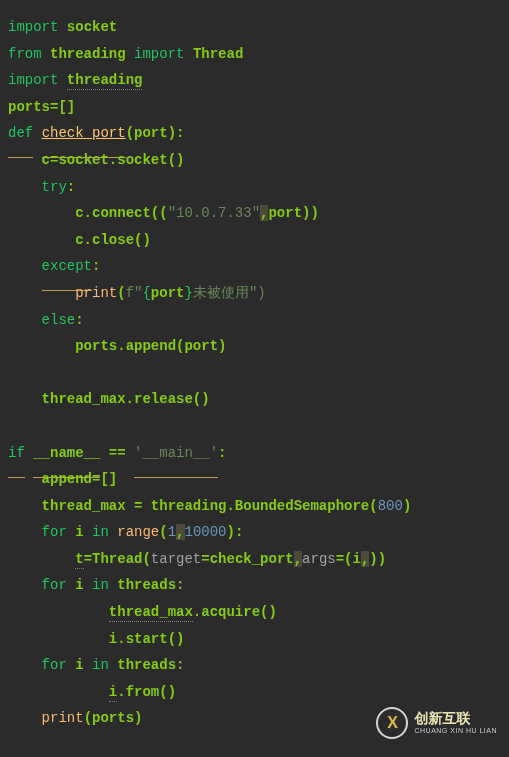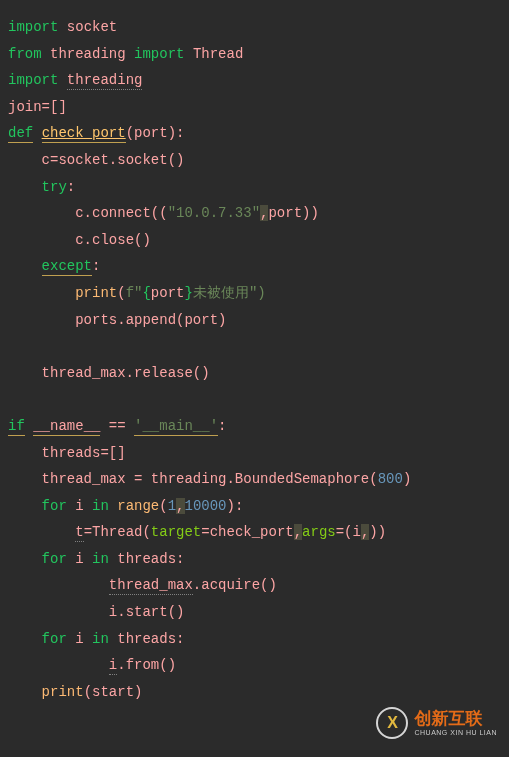--- a/index.html
+++ b/index.html
@@ -17,32 +17,32 @@
       height: 757px;
       padding: 14px 8px;
       position: relative;
       overflow: hidden;
     }
     .line {
       white-space: pre;
     }
     .kw { color: #22c55e; }
     .builtin { color: #fdba74; }
-    .ident { color: #fca5a5; }
+    .ident { color: #84cc16; font-weight: bold; }
     .func { color: #ffc66d; text-decoration: underline; }
     .str { color: #6a8759; }
     .num { color: #6897bb; }
-    .param { color: #84cc16; }
+    .param { color: #a3a3a3; }
     .underline-dotted {
       border-bottom: 1px dotted #808080;
       padding-bottom: 1px;
     }
     .underline-yellow {
       border-bottom: 1px solid #c0a050;
-      padding-bottom: 1px;
+      padding-bottom: 16px;
     }
     .comma-hl {
       background: rgba(150,150,100,0.3);
     }
     .cjk { color: #6a8759; }
     .watermark {
       position: absolute;
       bottom: 18px;
       right: 12px;
       display: flex;
@@ -63,62 +63,63 @@
       font-weight: bold;
       font-size: 16px;
       font-family: Arial, sans-serif;
     }
     .watermark-text {
       display: flex;
       flex-direction: column;
       line-height: 1.1;
     }
     .watermark-cn {
-      color: #f97316;
-      font-size: 17px;
+      color: #fef9c3;
+      font-size: 14px;
       font-weight: bold;
       font-family: "Microsoft YaHei", sans-serif;
     }
     .watermark-en {
       color: #ddd;
       font-size: 7px;
       letter-spacing: 0.5px;
       font-family: Arial, sans-serif;
     }
   </style>
 </head>
 <body>
 
 <div>
 <div class="line"><span class="kw">import</span> <span class="ident">socket</span></div>
 <div class="line"><span class="kw">from</span> <span class="ident">threading</span> <span class="kw">import</span> <span class="ident">Thread</span></div>
 <div class="line"><span class="kw">import</span> <span class="ident underline-dotted">threading</span></div>
-<div class="line"><span class="ident">join</span><span class="ident">=[]</span></div>
+<div class="line"><span class="ident">ports</span><span class="ident">=[]</span></div>
 <div class="line"><span class="kw underline-yellow">def</span> <span class="func underline-yellow">check_port</span><span class="ident">(</span><span class="ident">port</span><span class="ident">):</span></div>
 <div class="line">    <span class="ident">c</span><span class="ident">=</span><span class="ident">socket</span><span class="ident">.socket()</span></div>
 <div class="line">    <span class="kw">try</span><span class="ident">:</span></div>
 <div class="line">        <span class="ident">c.connect((</span><span class="str">"10.0.7.33"</span><span class="ident comma-hl">,</span><span class="ident">port</span><span class="ident">))</span></div>
 <div class="line">        <span class="ident">c.close()</span></div>
 <div class="line">    <span class="kw underline-yellow">except</span><span class="ident">:</span></div>
 <div class="line">        <span class="builtin">print</span><span class="ident">(</span><span class="str">f"</span><span class="kw">{</span><span class="ident">port</span><span class="kw">}</span><span class="cjk">未被使用</span><span class="str">")</span></div>
+<div class="line">    <span class="kw">else</span><span class="ident">:</span></div>
 <div class="line">        <span class="ident">ports.append(port)</span></div>
 <div class="line"> </div>
 <div class="line">    <span class="ident">thread_max.release()</span></div>
 <div class="line"> </div>
 <div class="line"><span class="kw underline-yellow">if</span> <span class="ident underline-yellow">__name__</span><span class="ident"> == </span><span class="str underline-yellow">'__main__'</span><span class="ident">:</span></div>
-<div class="line">    <span class="ident">threads=[]</span></div>
+<div class="line">    <span class="ident">append=[]</span></div>
 <div class="line">    <span class="ident">thread_max = threading.BoundedSemaphore(</span><span class="num">800</span><span class="ident">)</span></div>
 <div class="line">    <span class="kw">for</span> <span class="ident">i</span> <span class="kw">in</span> <span class="builtin">range</span><span class="ident">(</span><span class="num">1</span><span class="ident comma-hl">,</span><span class="num">10000</span><span class="ident">):</span></div>
 <div class="line">        <span class="ident underline-dotted">t</span><span class="ident">=</span><span class="ident">Thread</span><span class="ident">(</span><span class="param">target</span><span class="ident">=check_port</span><span class="ident comma-hl">,</span><span class="param">args</span><span class="ident">=(i</span><span class="ident comma-hl">,</span><span class="ident">))</span></div>
 <div class="line">    <span class="kw">for</span> <span class="ident">i</span> <span class="kw">in</span> <span class="ident">threads:</span></div>
 <div class="line">            <span class="ident underline-dotted">thread_max</span><span class="ident">.acquire()</span></div>
 <div class="line">            <span class="ident">i.start()</span></div>
 <div class="line">    <span class="kw">for</span> <span class="ident">i</span> <span class="kw">in</span> <span class="ident">threads:</span></div>
 <div class="line">            <span class="ident underline-dotted">i</span><span class="ident">.from()</span></div>
-<div class="line">    <span class="builtin">print</span><span class="ident">(start)</span></div>
+<div class="line">    <span class="builtin">print</span><span class="ident">(ports)</span></div>
 </div>
 
 <div class="watermark">
   <div class="watermark-icon">
       <span>X</span>
     </div>
   <div class="watermark-text">
     <span class="watermark-cn">创新互联</span>
     <span class="watermark-en">CHUANG XIN HU LIAN</span>
   </div>

